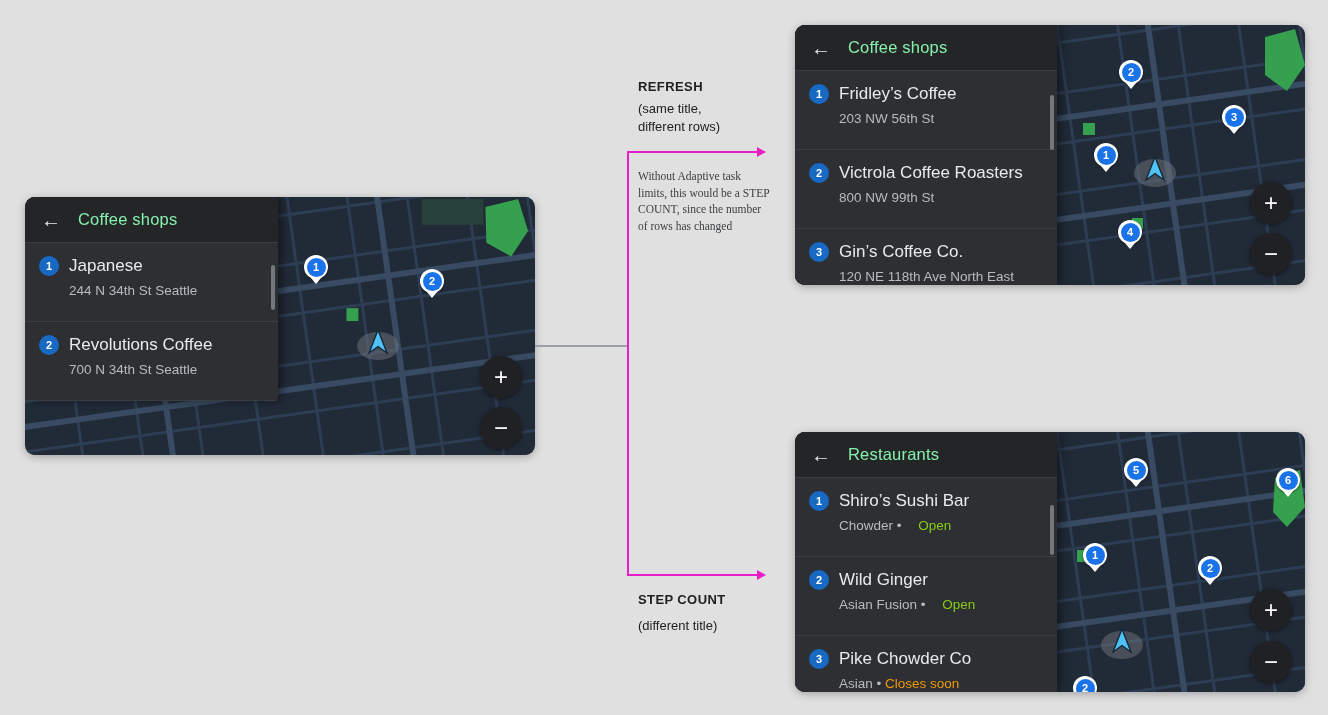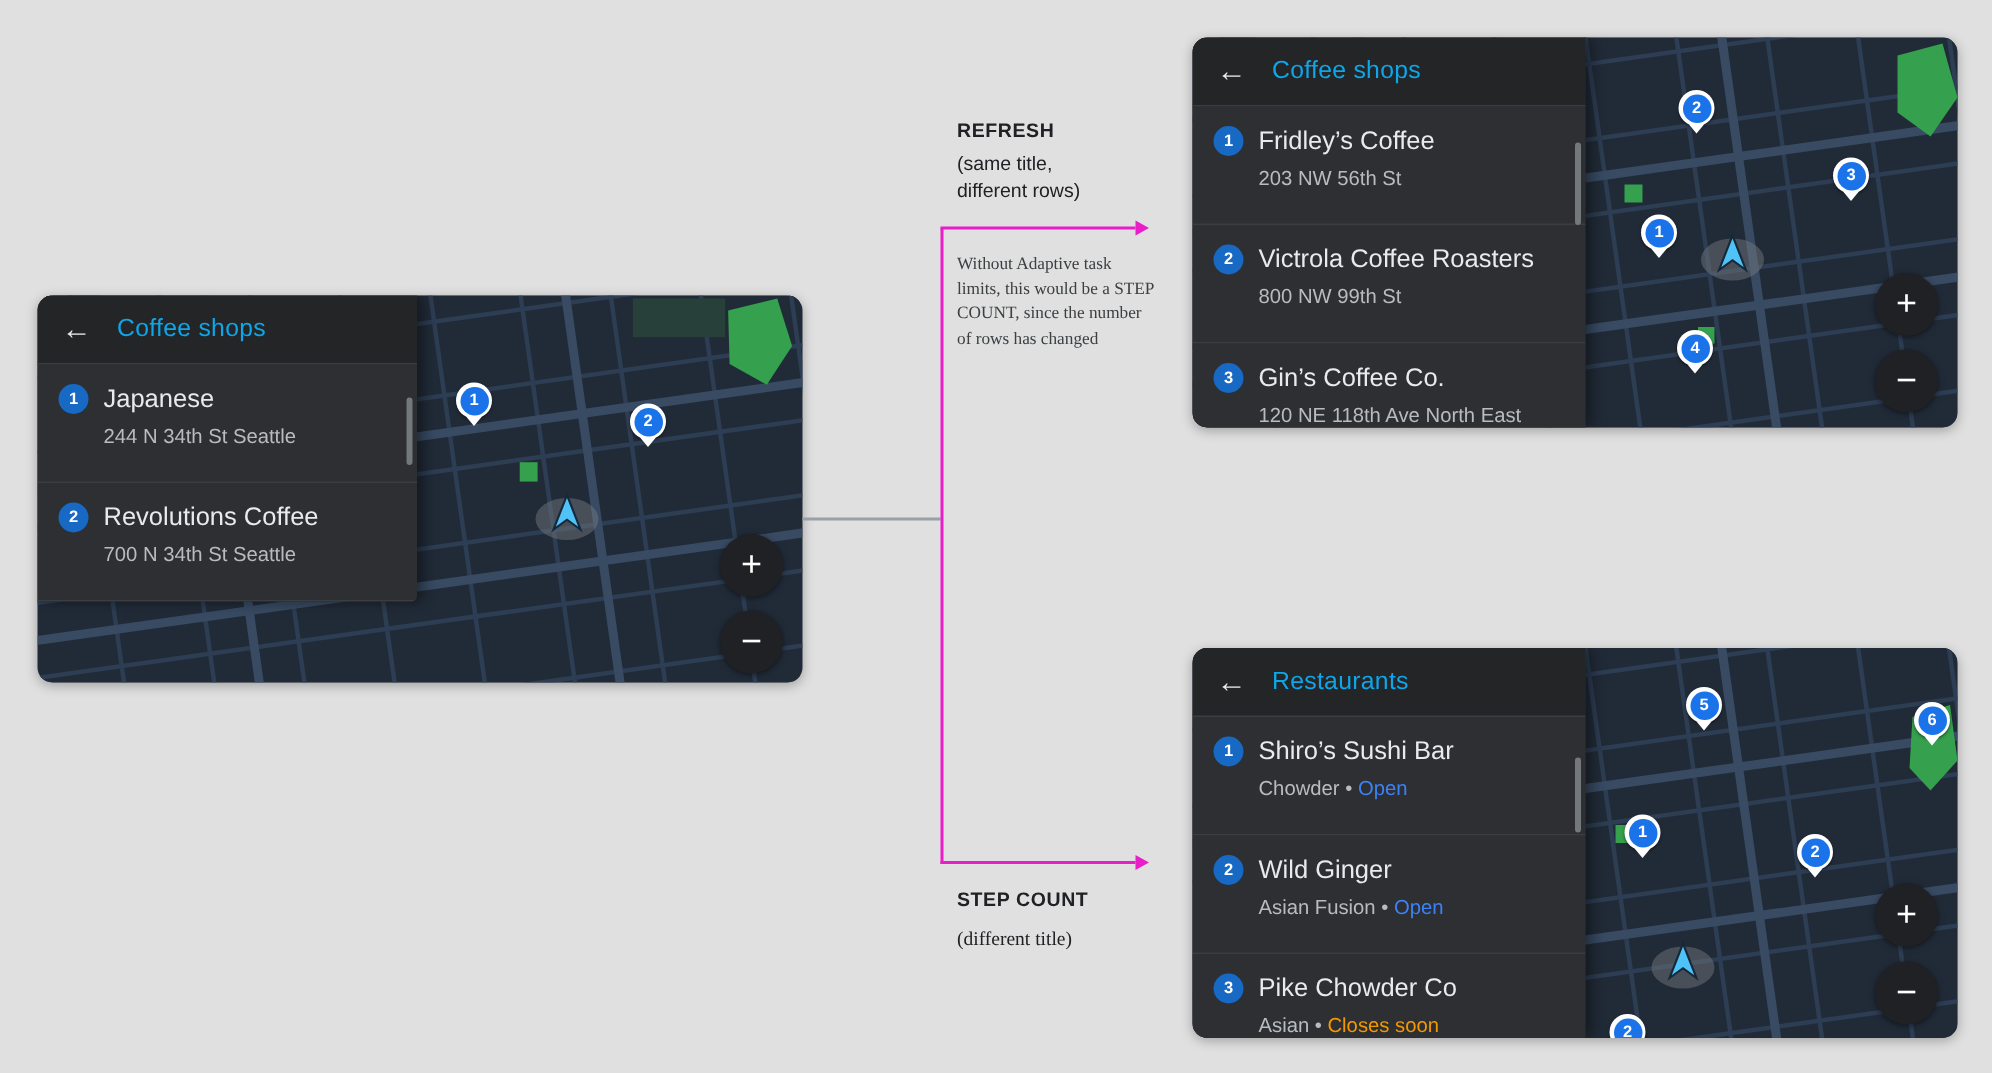--- a/index.html
+++ b/index.html
@@ -41,21 +41,21 @@
     height:46px;
     background:#232527;
     display:flex; align-items:center;
     padding:0 16px;
     border-bottom:1px solid #3b3e41;
   }
   .back-btn {
     color:#e8eaed; font-size:20px; line-height:1;
     margin-right:17px; cursor:pointer;
   }
-  .panel-title { color:#0ea5e9; font-size:16.5px; letter-spacing:.2px; }
+  .panel-title { color:#86efac; font-size:16.5px; letter-spacing:.2px; }
 
   .row {
     height:79px;
     padding:13px 14px 0 14px;
     background:#2d2f32;
     border-bottom:1px solid #3b3e41;
     position:relative;
   }
   .row-top { display:flex; align-items:center; }
   .row-num {
@@ -63,21 +63,21 @@
     background:#1769c4; color:#fff;
     font-size:11px; font-weight:bold;
     display:flex; align-items:center; justify-content:center;
     flex:0 0 20px; margin-right:10px;
   }
   .row-name { color:#e8eaed; font-size:17px; white-space:nowrap; }
   .row-detail {
     color:#b8bcc0; font-size:13.5px;
     margin:7px 0 0 30px; white-space:nowrap;
   }
-  .status-open { color:#3b82f6; }
+  .status-open { color:#84cc16;margin-left:13px; }
   .status-warn { color:#f29900; }
 
   .scroll-thumb {
     position:absolute; right:3px; width:4px;
     border-radius:2px; background:#73787d; z-index:6;
   }
 
   
   .pin {
     position:absolute; width:24px; height:24px;
@@ -350,13 +350,13 @@
 <div class="conn" style="left:627px; top:151px; width:130px; height:2px;"></div>
 <div class="arrowhead" style="left:757px; top:147px;"></div>
 <div class="conn" style="left:627px; top:574px; width:130px; height:2px;"></div>
 <div class="arrowhead" style="left:757px; top:570px;"></div>
 
 <div class="ann ann-bold" style="left:638px; top:79px;">REFRESH</div>
 <div class="ann ann-reg" style="left:638px; top:100px;">(same title,
 different rows)</div>
 <div class="ann ann-note" style="left:638px; top:168px;">Without Adaptive task limits, this would be a STEP COUNT, since the number of rows has changed</div>
 <div class="ann ann-bold" style="left:638px; top:592px;">STEP COUNT</div>
-<div class="ann ann-reg" style="left:638px; top:617px;font-family:Liberation Serif, serif;">(different title)</div>
+<div class="ann ann-reg" style="left:638px; top:617px;">(different title)</div>
 
 </body></html>

